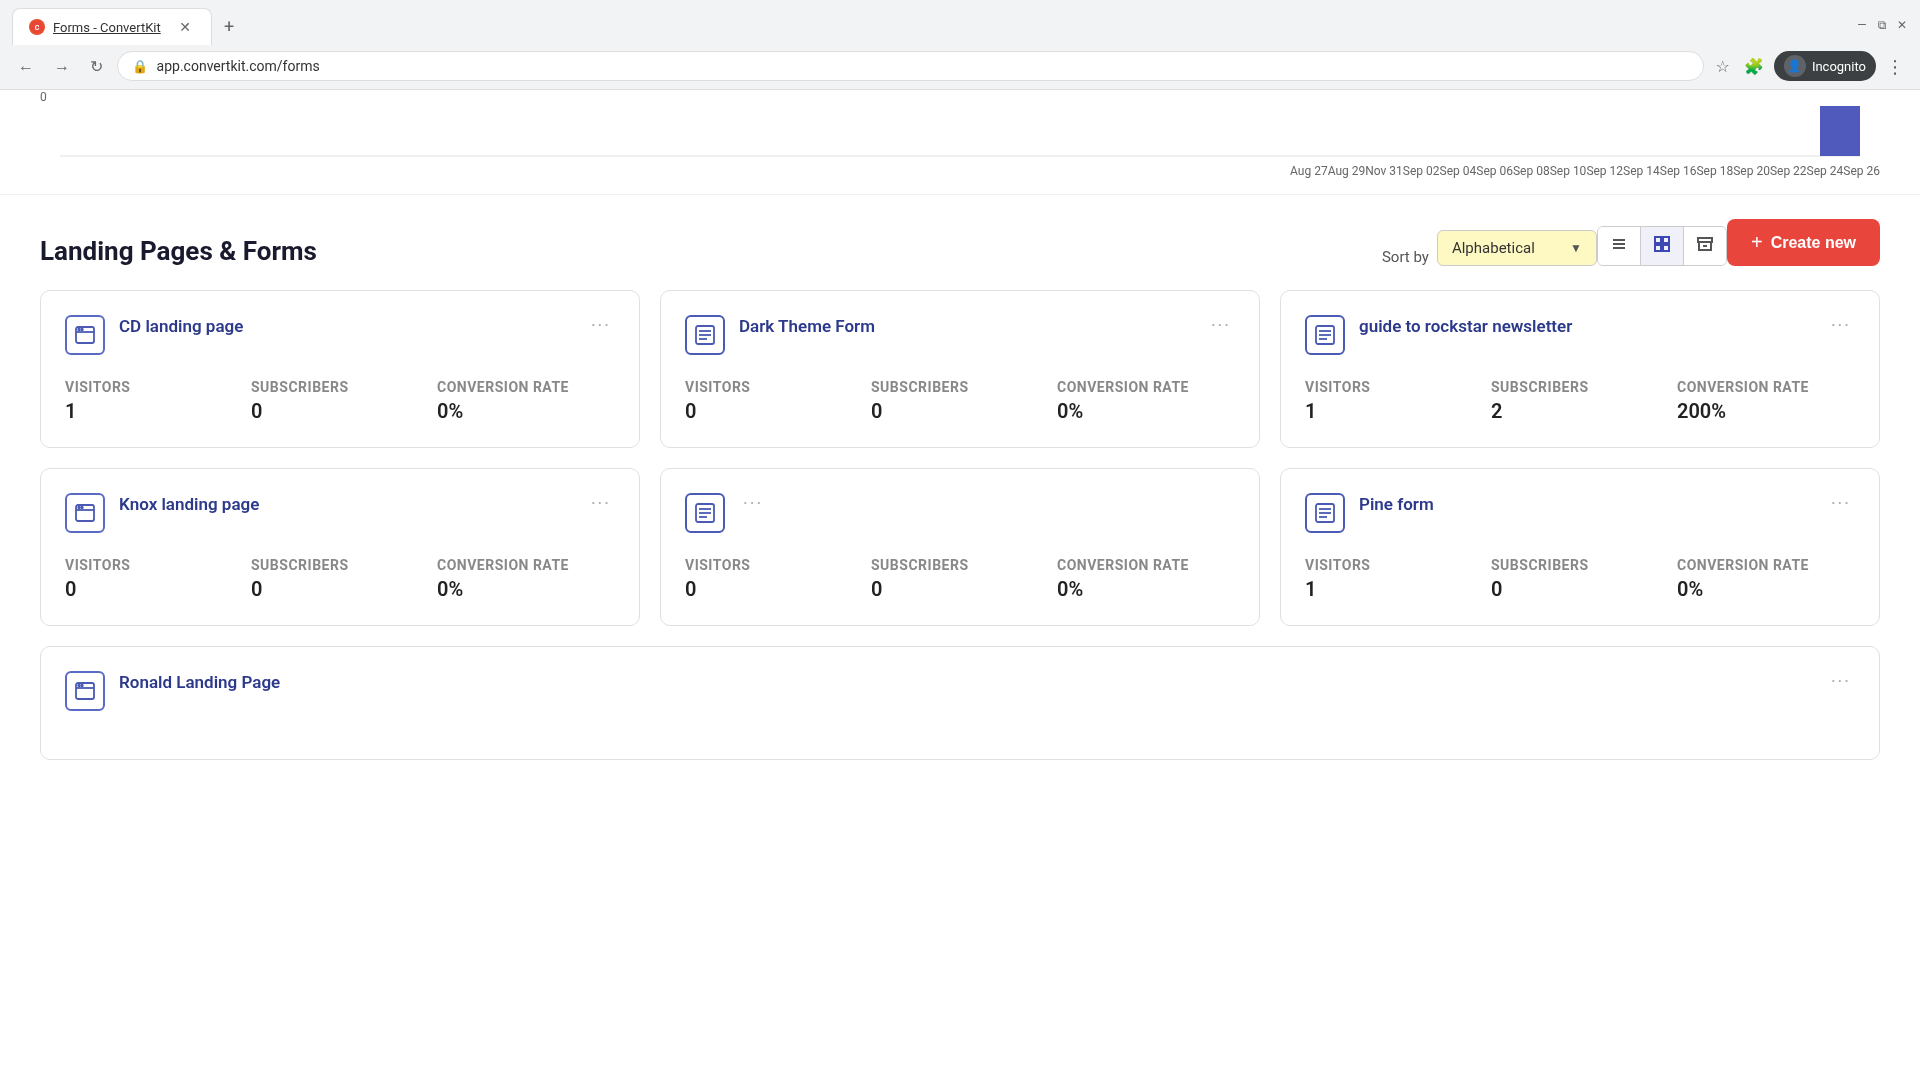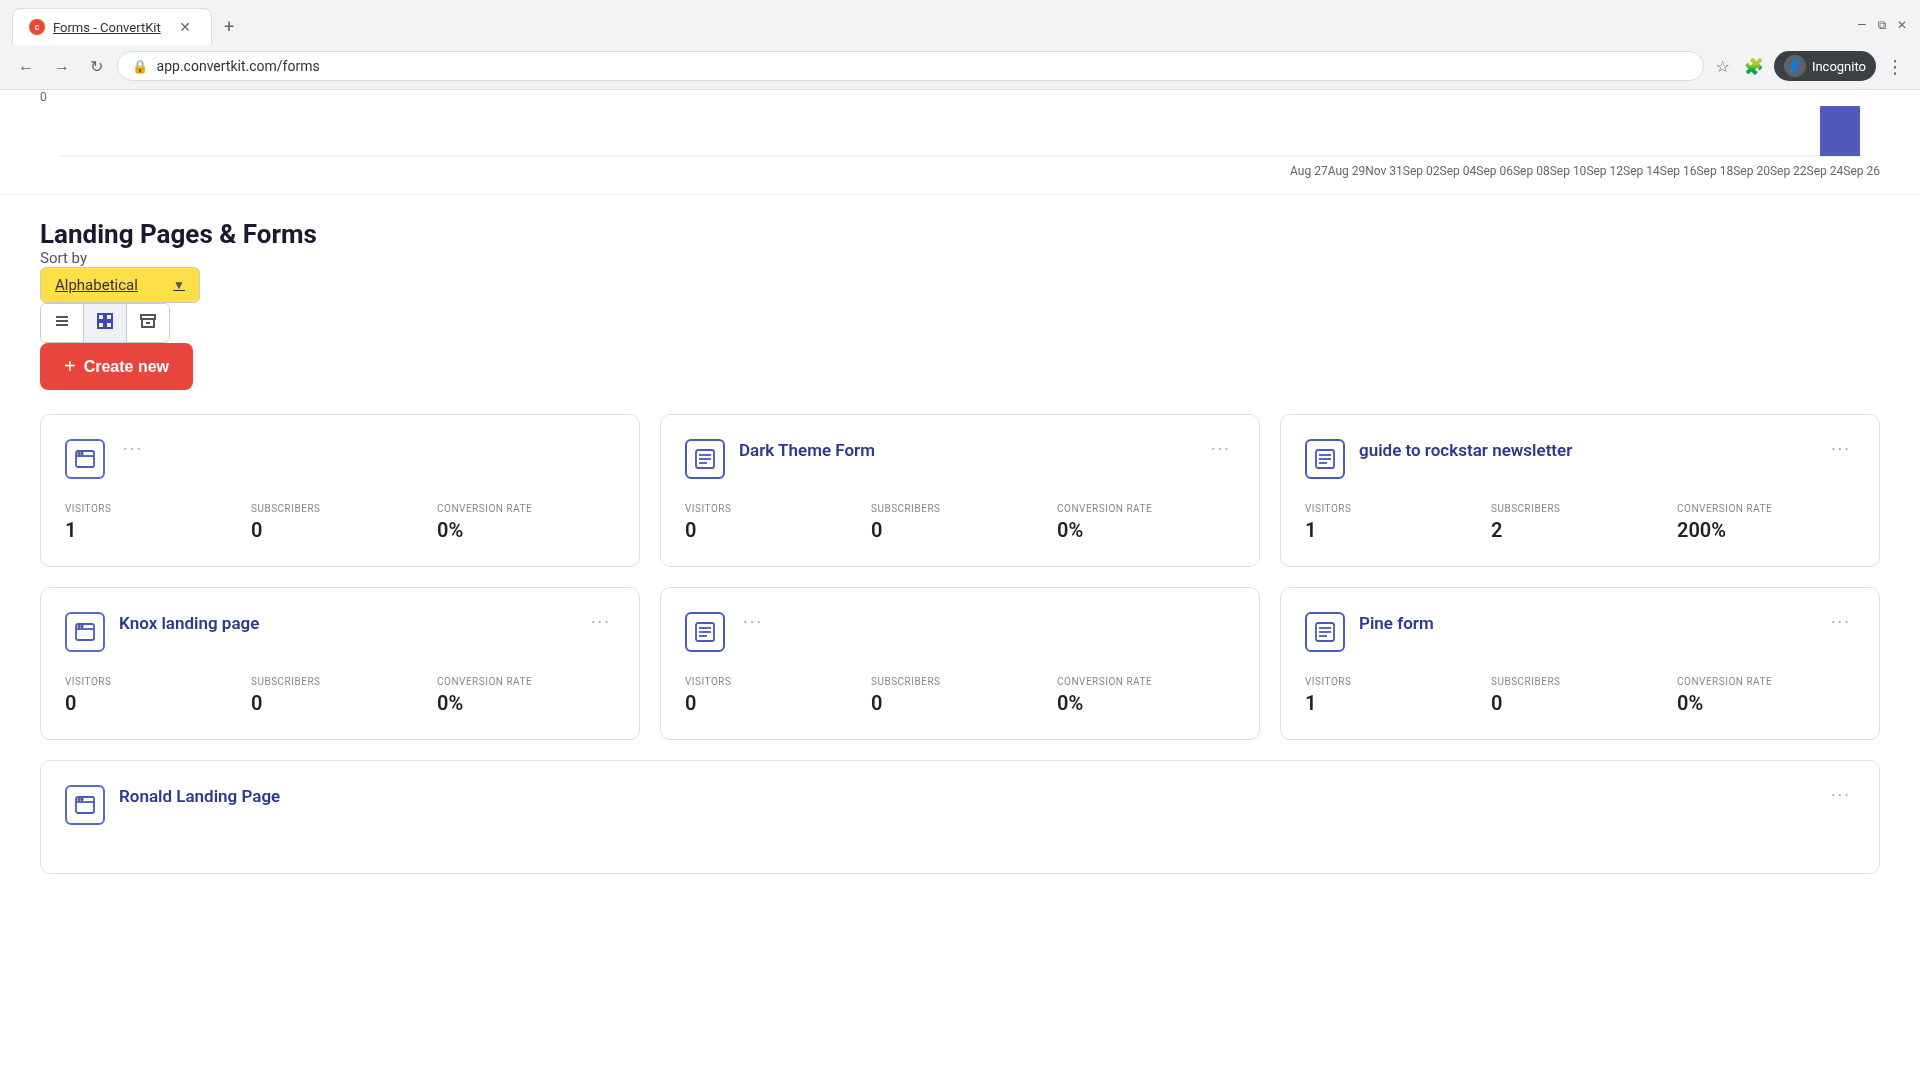--- a/index.html
+++ b/index.html
@@ -158,48 +158,46 @@
     }
 
     
     .main-content {
       padding: 24px 40px;
     }
 
     
     .section-header {
       display: flex;
-      align-items: flex-start;
+      align-items: flex-end;
       margin-bottom: 24px;
-      flex-direction: column;
     }
     .section-title {
       font-size: 26px;
       font-weight: 700;
       color: #1a1a2e;
       flex: 1;
     }
     .sort-label {
       font-size: 15px;
       color: #555;
       margin-right: 8px;
     }
     .sort-select {
       display: flex;
       align-items: center;
       border: 1.5px solid #ccc;
       border-radius: 6px;
       padding: 8px 14px;
       font-size: 15px;
       color: #333;
-      background: #fde047;
+      background: #fef9c3;
       cursor: pointer;
       gap: 8px;
       min-width: 160px;
-      text-decoration: underline;
     }
     .sort-select-text { flex: 1; }
     .sort-chevron { color: #555; font-size: 12px; }
 
     .view-controls {
       display: flex;
       border: 1.5px solid #ccc;
       border-radius: 6px;
       overflow: hidden;
     }
@@ -280,26 +278,26 @@
       letter-spacing: 2px;
       padding: 0 4px;
     }
 
     .card-stats {
       display: grid;
       grid-template-columns: repeat(3, 1fr);
       gap: 8px;
     }
     .stat-label {
-      font-size: 10px;
+      font-size: 14px;
       color: #888;
       letter-spacing: 0.5px;
       text-transform: uppercase;
       margin-bottom: 4px;
-      font-weight: 400;
+      font-weight: 700;
     }
     .stat-value {
       font-size: 20px;
       font-weight: 600;
       color: #222;
     }
 
     
     .icon-landing {
       border-color: #5a6bc5;
@@ -423,20 +421,21 @@
   <div class="card">
     <div class="card-header">
       <div class="card-icon icon-landing">
         <svg viewBox="0 0 22 22" fill="none" stroke="#4a5ab5" stroke-width="1.8">
         <rect x="2" y="3" width="18" height="16" rx="2"></rect>
         <line x1="2" y1="8" x2="20" y2="8"></line>
         <circle cx="5" cy="5.5" r="0.8" fill="#4a5ab5"></circle>
         <circle cx="8" cy="5.5" r="0.8" fill="#4a5ab5"></circle>
        </svg>
       </div>
+      <span class="card-title">CD landing page</span>
       <span class="card-menu">···</span>
     </div>
     <div class="card-stats">
       <div>
         <div class="stat-label">VISITORS</div>
         <div class="stat-value">1</div>
       </div>
       <div>
         <div class="stat-label">SUBSCRIBERS</div>
         <div class="stat-value">0</div>

